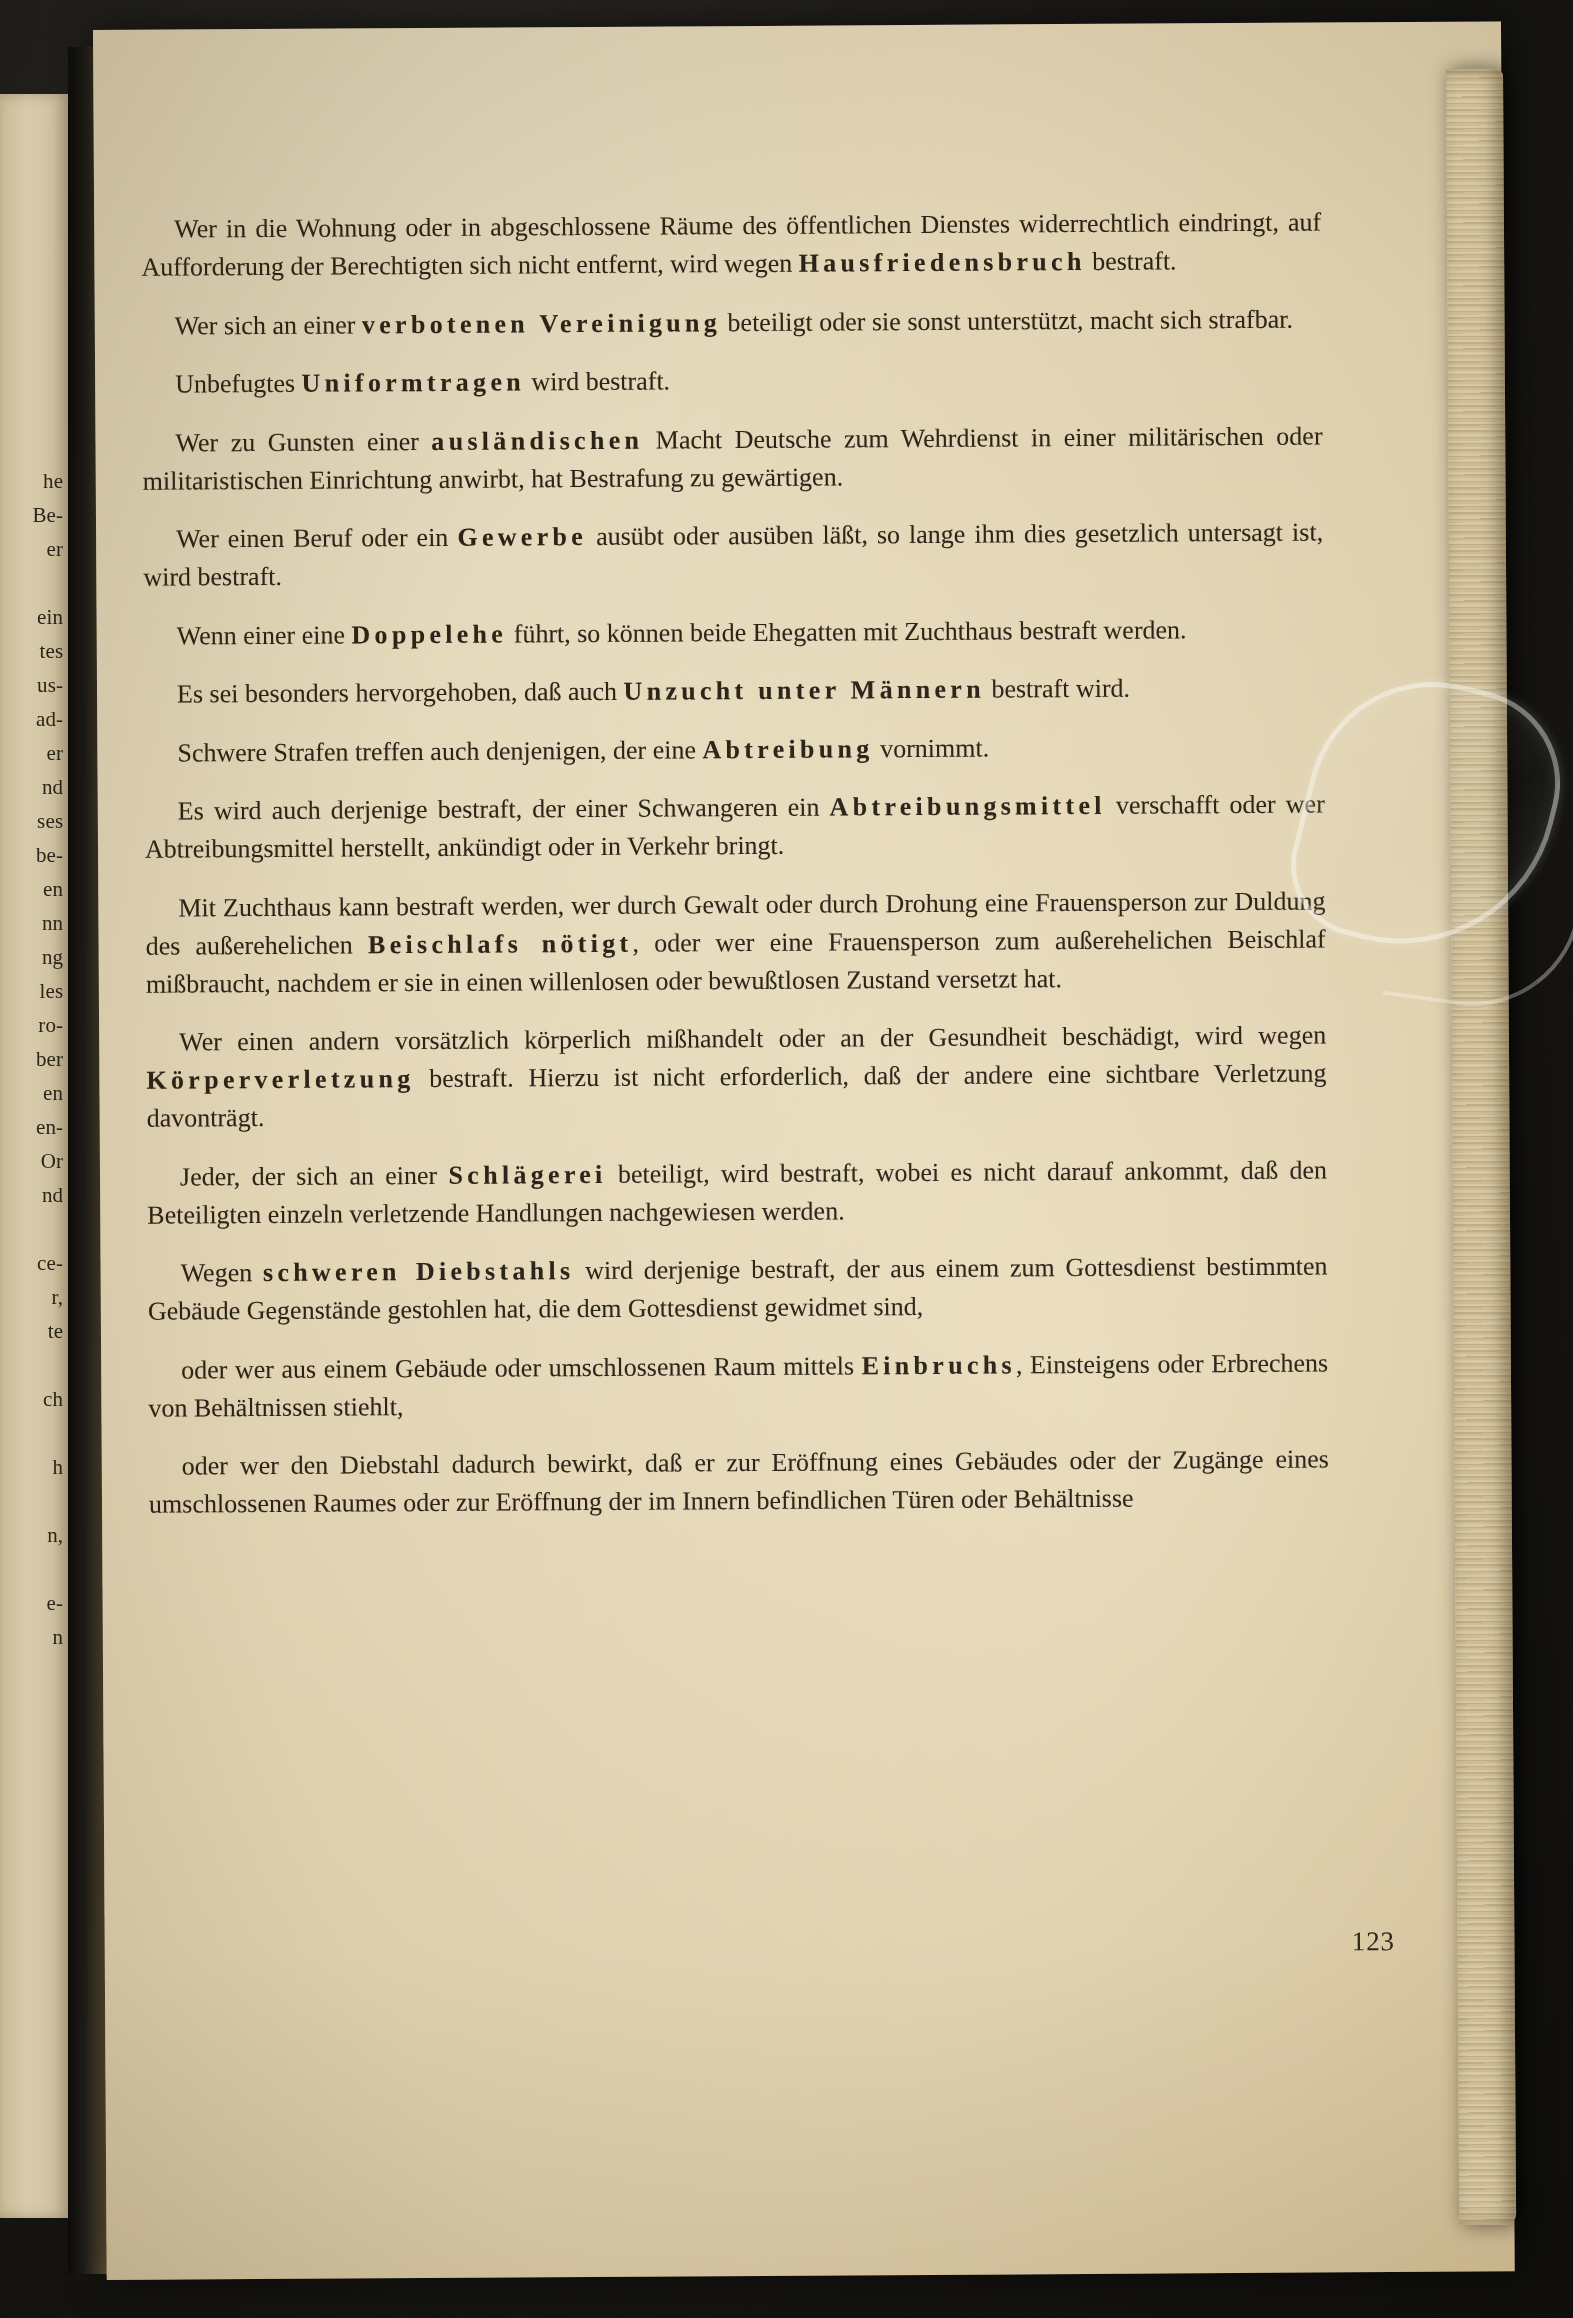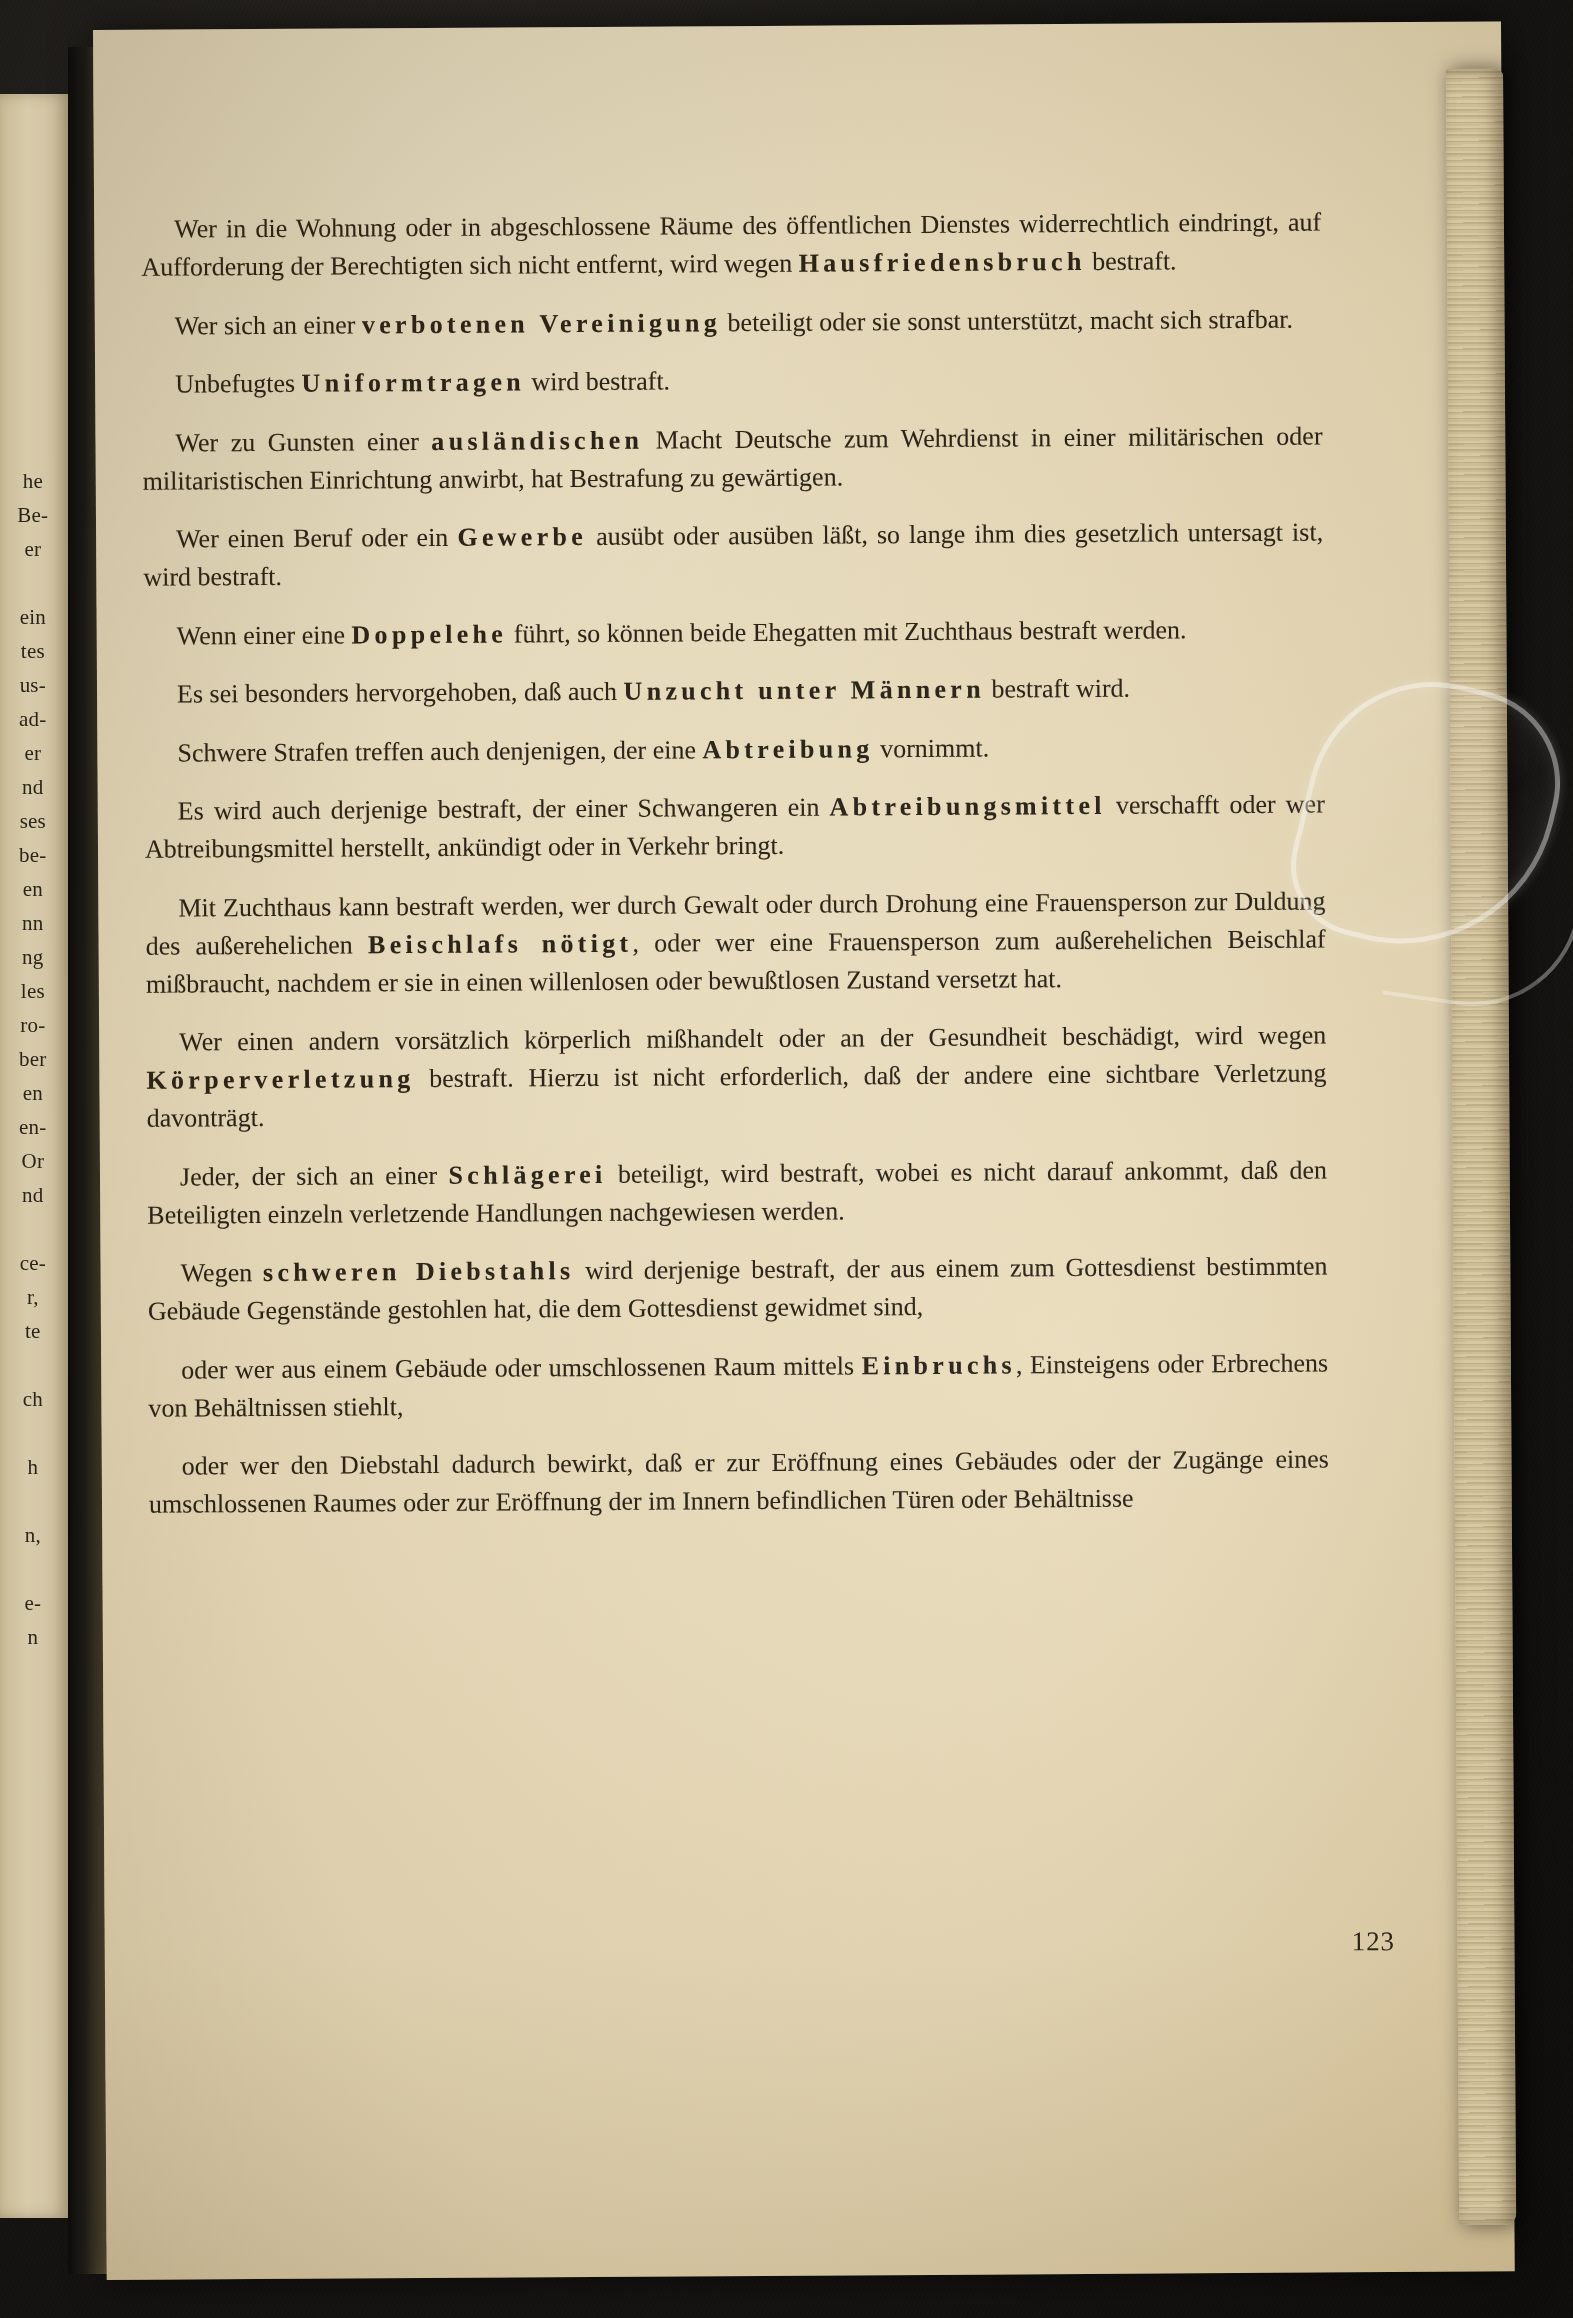--- a/index.html
+++ b/index.html
@@ -39,21 +39,21 @@
     width: 68px;
     height: 2124px;
     background: linear-gradient(90deg, #c9bb96 0%, #d8cbab 40%, #cdbf9e 100%);
     box-shadow: inset -6.3px 0 14px rgba(90,70,40,0.35);
   }
   .left-page .lp-text {
     position: absolute;
     right: 4.7px;
     top: 370px;
     width: 61px;
-    text-align: center;
+    text-align: right;
     font-size: 21px;
     line-height: 34px;
     color: #2a2419;
     letter-spacing: 0.2px;
     font-family: "Liberation Serif", serif;
   }
   .left-page .lp-text div { white-space: nowrap; }
 
   
   .gutter {

